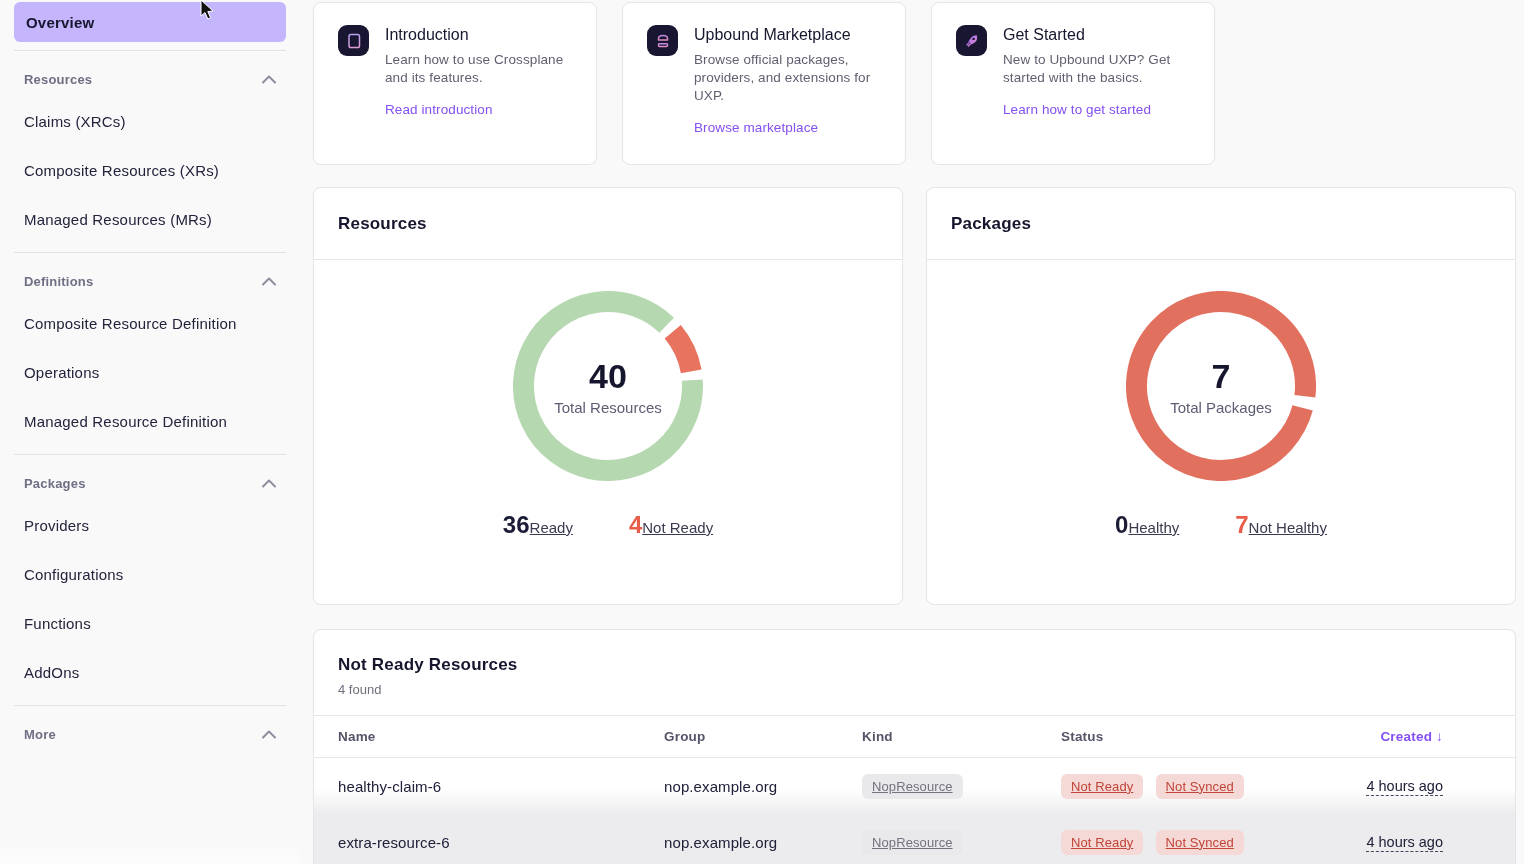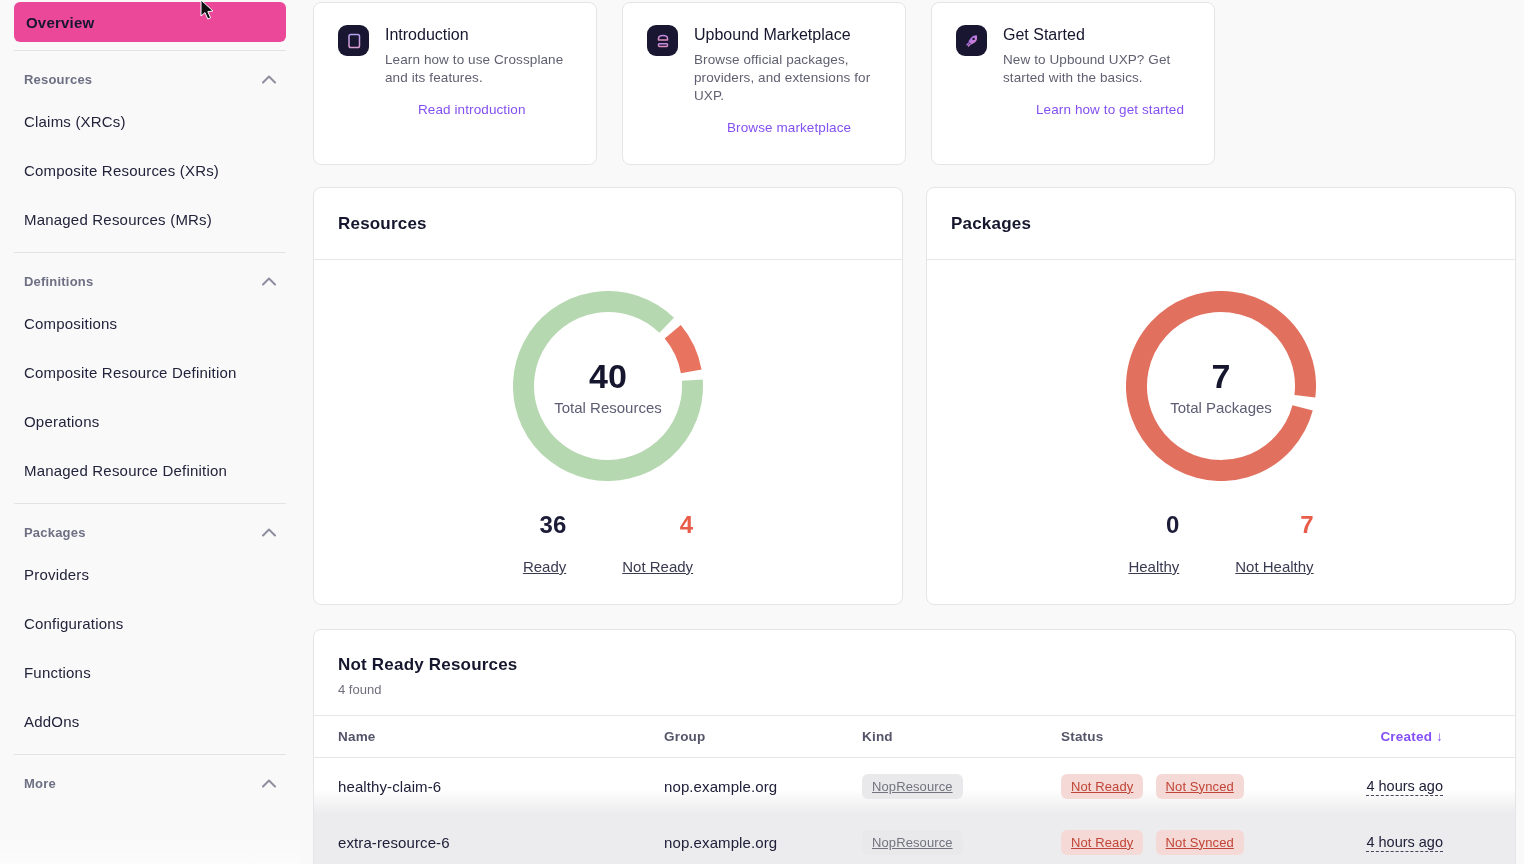--- a/index.html
+++ b/index.html
@@ -13,21 +13,21 @@
   .app { position:relative; width:1524px; height:864px; }
 
   
   .sidebar { position:absolute; left:0; top:0; width:300px; height:864px; padding:2px 14px 0 14px; }
   .nav-item {
     height:40px; display:flex; align-items:center; padding:0 12px;
     font-size:15px; color:#23233b; border-radius:6px; cursor:pointer;
     letter-spacing:.2px;
   }
   .nav-item.plain { height:49px; padding:0 10px; }
-  .nav-item.active { background:#ec4899; font-weight:bold; color:#16162e; }
+  .nav-item.active { background:#c4b5fd; font-weight:bold; color:#16162e; }
   .sb-divider { border:none; border-top:1px solid #e3e3e7; margin:8px 0 0 0; }
   .section { padding-top:10px; }
   .section-header {
     height:36px; display:flex; align-items:center; justify-content:space-between;
     padding:0 10px; font-size:13px; font-weight:bold; color:#6f6f84; cursor:pointer;
     letter-spacing:.2px;
   }
   .chev { width:14px; height:9px; }
   .chev polyline { fill:none; stroke:#8d8d9e; stroke-width:2; stroke-linecap:round; stroke-linejoin:round; }
   .nav-item.between { justify-content:space-between; }
@@ -48,39 +48,39 @@
   .info-row { display:flex; gap:25px; margin-top:2px; }
   .info-card { width:284px; height:163px; padding:22px 24px; display:flex; gap:16px; }
   .icon-box {
     width:31px; height:31px; min-width:31px; border-radius:9px; background:#181630;
     display:flex; align-items:center; justify-content:center;
   }
   .icon-box svg { width:18px; height:18px; }
   .info-body { display:flex; flex-direction:column; }
   .info-title { font-size:16px; font-weight:normal; color:#16162e; margin-top:1px; }
   .info-text { font-size:13.5px; line-height:1.33; color:#5f5f70; margin-top:7px; letter-spacing:.1px; }
-  .info-link { font-size:13.5px; color:#8450f0; margin-top:15px; cursor:pointer; letter-spacing:.1px;margin-left:33px; }
+  .info-link { font-size:13.5px; color:#8450f0; margin-top:15px; cursor:pointer; letter-spacing:.1px; }
 
   .chart-row { display:flex; gap:23px; margin-top:22px; }
   .chart-card { width:590px; height:418px; }
   .chart-card .card-header {
     padding:0 24px; height:72px; display:flex; align-items:center;
     border-bottom:1px solid #e7e7ea;
   }
   .card-title { font-size:17px; font-weight:bold; color:#16162e; letter-spacing:.2px; }
   .chart-body { display:flex; flex-direction:column; align-items:center; }
   .donut-wrap { position:relative; width:190px; height:190px; margin-top:31px; }
   .donut-center {
     position:absolute; inset:0; display:flex; flex-direction:column;
     align-items:center; justify-content:center; text-align:center;
   }
   .donut-value { font-size:34px; font-weight:bold; color:#16162e; }
   .donut-label { font-size:15px; color:#5d5d73; margin-top:3px; }
   .stats-row { display:flex; gap:56px; margin-top:30px; }
-  .stat { display:flex; flex-direction:column; align-items:flex-end;gap:14px; }
+  .stat { display:flex; flex-direction:row; align-items:center; }
   .stat-value { font-size:24px; font-weight:bold; }
   .stat-label {
     font-size:15px; color:#3a3a50; margin-top:5px;
     text-decoration:underline; cursor:pointer;
   }
 
   
   .table-card { margin-top:24px; width:1203px; height:260px; overflow:hidden; }
   .table-head-block { padding:25px 24px 18px 24px; }
   .table-title { font-size:17px; font-weight:bold; color:#16162e; letter-spacing:.2px; }
@@ -142,23 +142,20 @@
     <hr class="sb-divider">
 
     <div class="section">
       <div class="section-header">
         <span>Definitions</span>
         <svg class="chev" viewBox="0 0 14 9">
             <polyline points="1,7.5 7,1.5 13,7.5"></polyline>
           </svg>
       </div>
       <div class="nav-item plain">
-          <span>Compositions</span>
-        </div>
-      <div class="nav-item plain">
           <span>Composite Resource Definition</span>
         </div>
       <div class="nav-item plain">
           <span>Operations</span>
         </div>
       <div class="nav-item plain">
           <span>Managed Resource Definition</span>
         </div>
     </div>
     <hr class="sb-divider">

